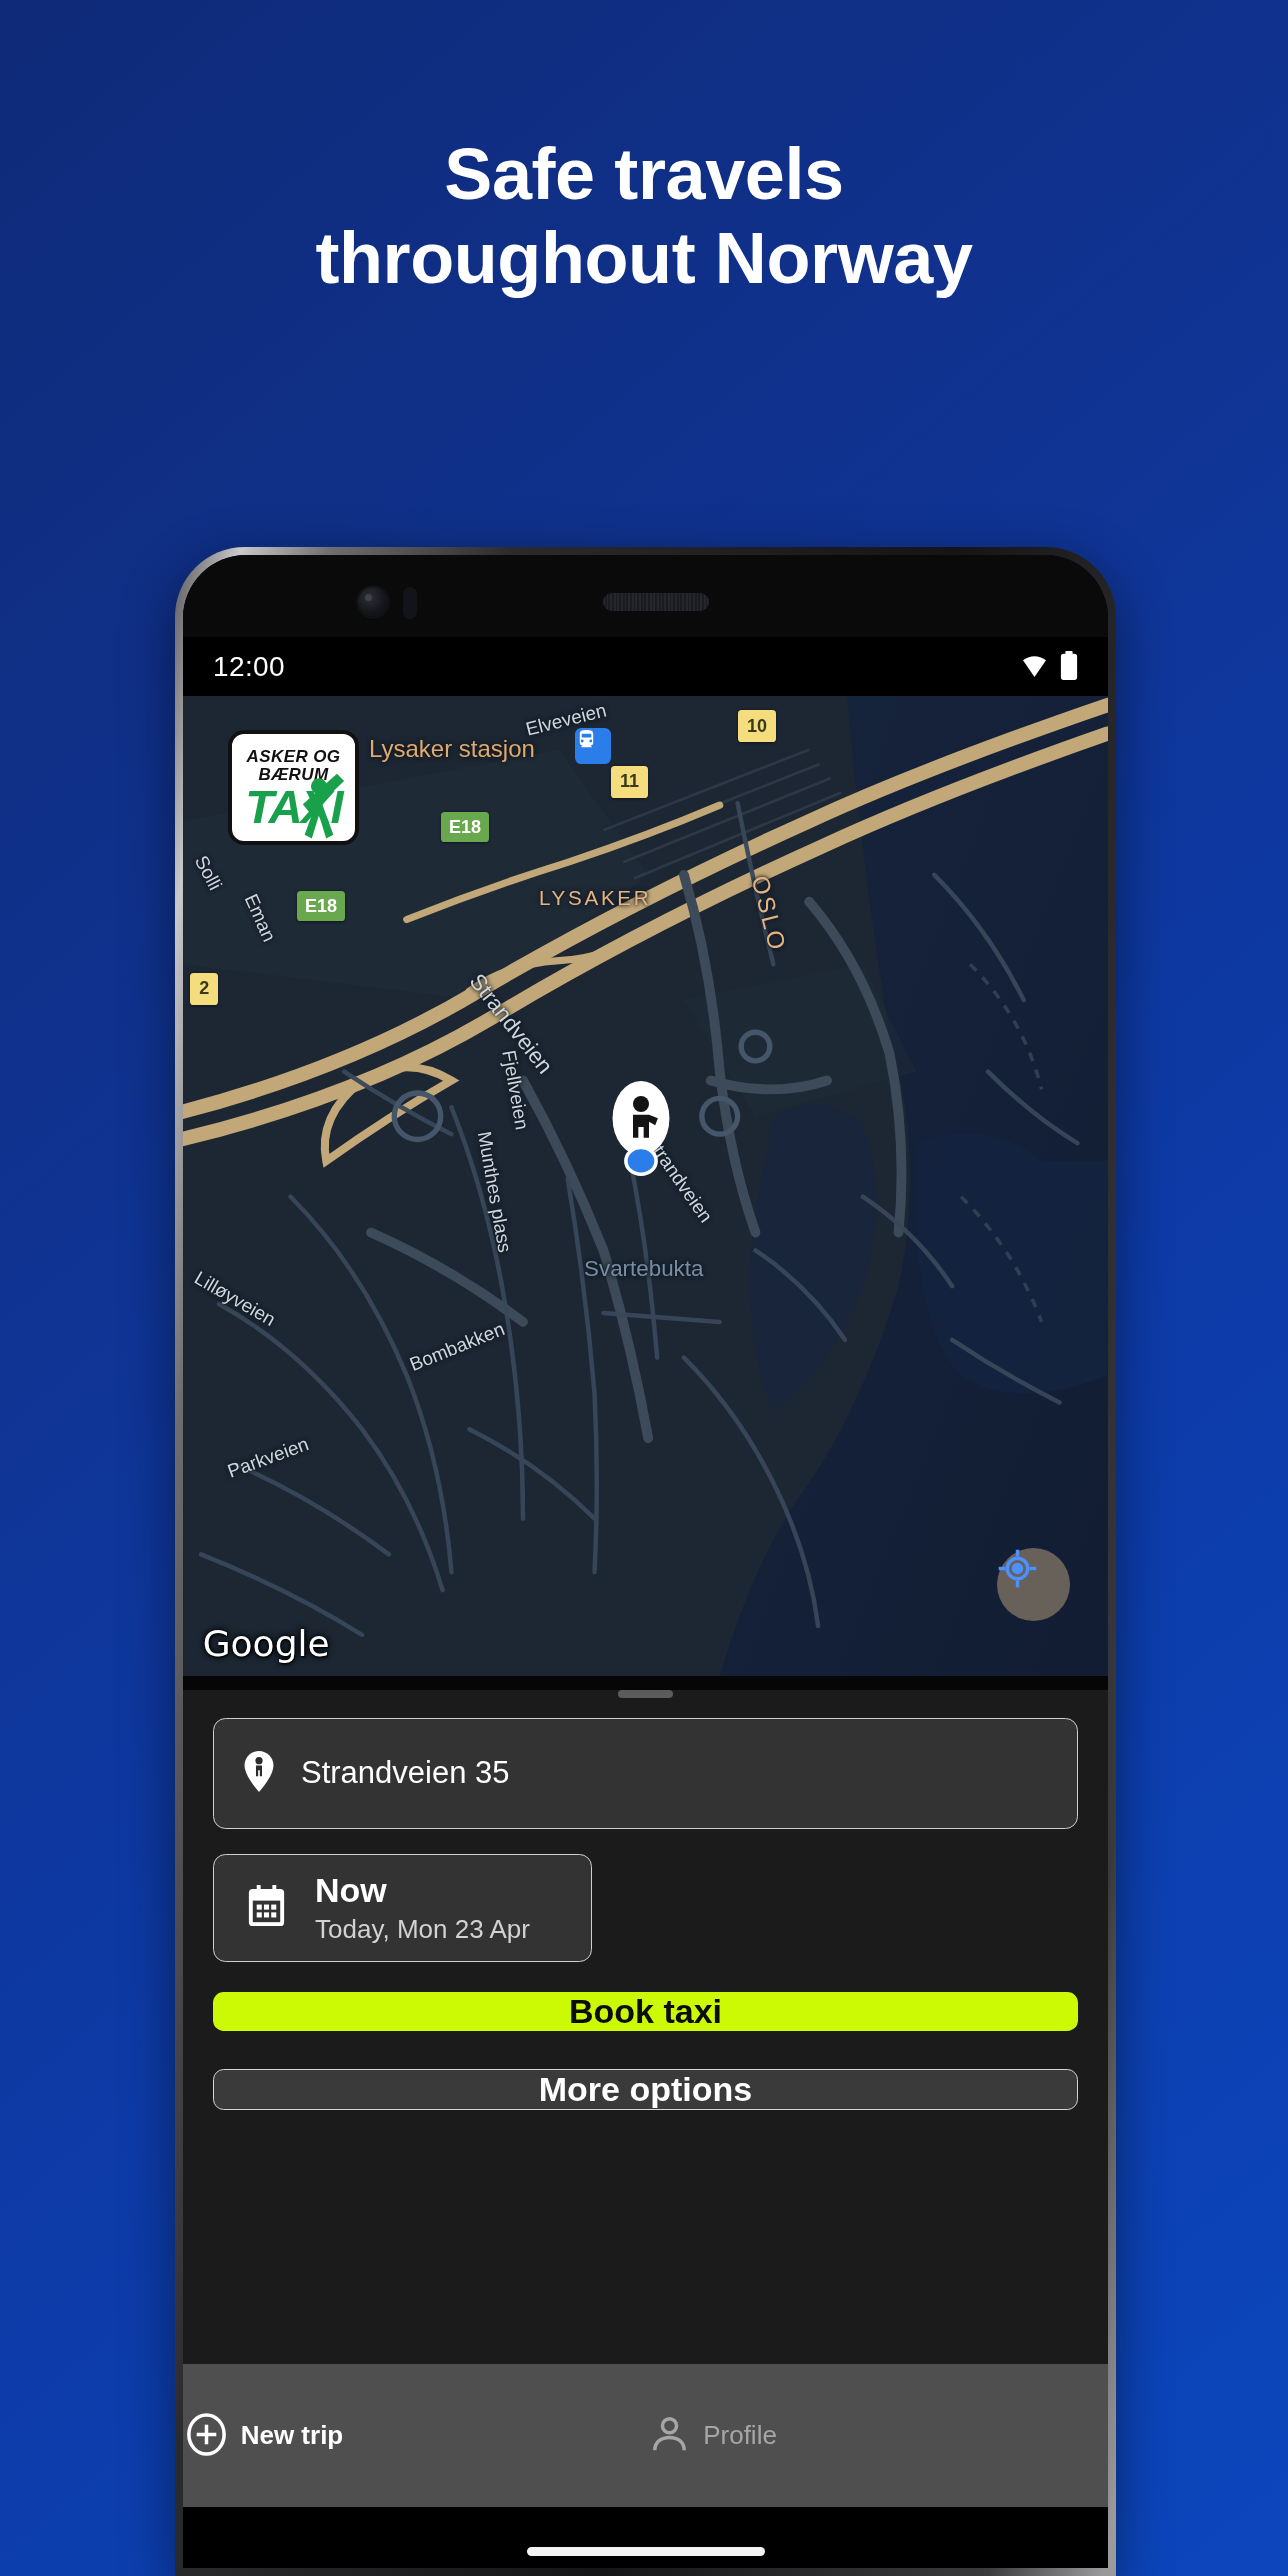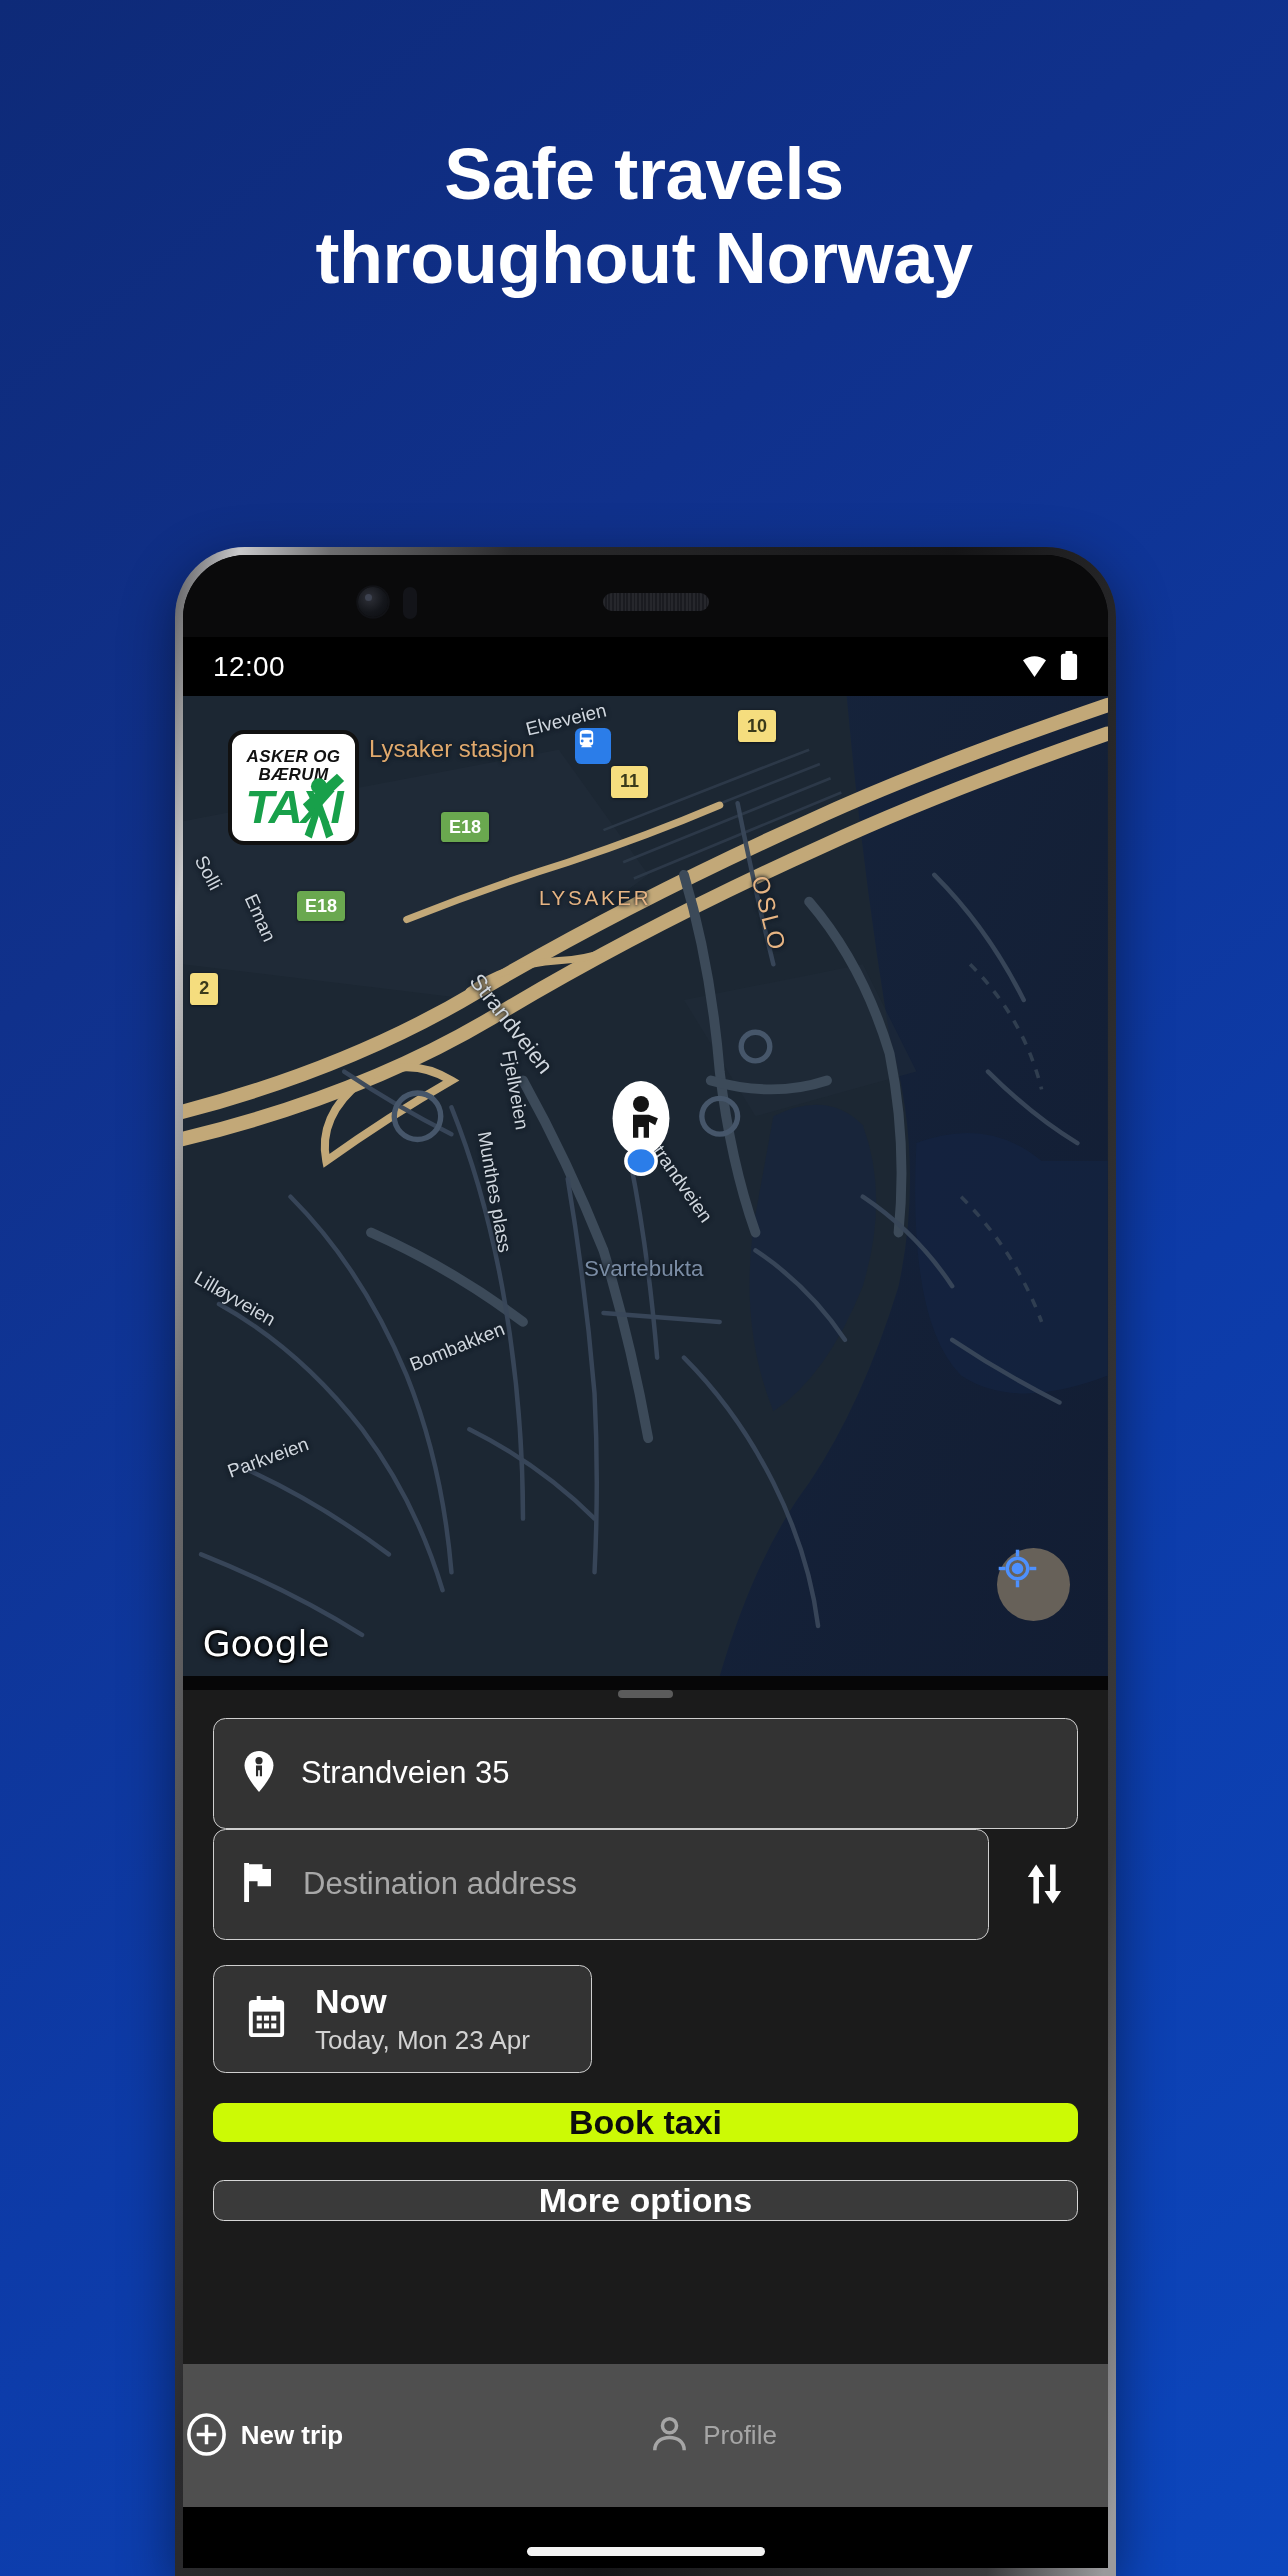--- a/index.html
+++ b/index.html
@@ -339,37 +339,20 @@
       <span>
         <svg width="30" height="41" viewBox="0 0 24 34" fill="#fff">
           <path d="M12 0C5.4 0 0 5.4 0 12c0 8.8 12 22 12 22s12-13.2 12-22C24 5.4 18.6 0 12 0z"></path>
           <circle cx="12" cy="8" r="3" fill="#2b2b2b"></circle>
           <path d="M9.5 12 h5 v9 h-1.8 v-5 h-1.4 v5 h-1.8 z" fill="#2b2b2b"></path>
         </svg>
       </span>
       <span class="field-text">Strandveien 35</span>
     </div>
 
-    <div class="dest-row">
-      <div class="field">
-        <span>
-          <svg width="32" height="39" viewBox="0 0 26 32" fill="#fff">
-            <rect x="0" y="0" width="4" height="32"></rect>
-            <path d="M4 1 h11 v4 h7 v14 h-11 v-4 h-7 z"></path>
-          </svg>
-        </span>
-        <span class="field-text placeholder">Destination address</span>
-      </div>
-      <div class="swap-btn">
-        <svg width="39" height="50" viewBox="0 0 28 36" fill="#fff">
-          <path d="M8 4 L2 13 h4 v19 h4 V13 h4 z"></path>
-          <path d="M20 32 l6 -9 h-4 V4 h-4 v19 h-4 z"></path>
-        </svg>
-      </div>
-    </div>
 
     <div class="when-btn">
       <span>
         <svg width="47" height="47" viewBox="0 0 24 24" fill="#fff">
           <path d="M7 1h2v2h6V1h2v2h2a2 2 0 0 1 2 2v15a2 2 0 0 1-2 2H5a2 2 0 0 1-2-2V5a2 2 0 0 1 2-2h2V1z"></path>
           <rect x="5" y="9" width="14" height="11" fill="#333"></rect>
           <g fill="#fff">
             <rect x="7" y="11" width="2.6" height="2.6"></rect>
                 <rect x="10.7" y="11" width="2.6" height="2.6"></rect>
                 <rect x="14.4" y="11" width="2.6" height="2.6"></rect>

